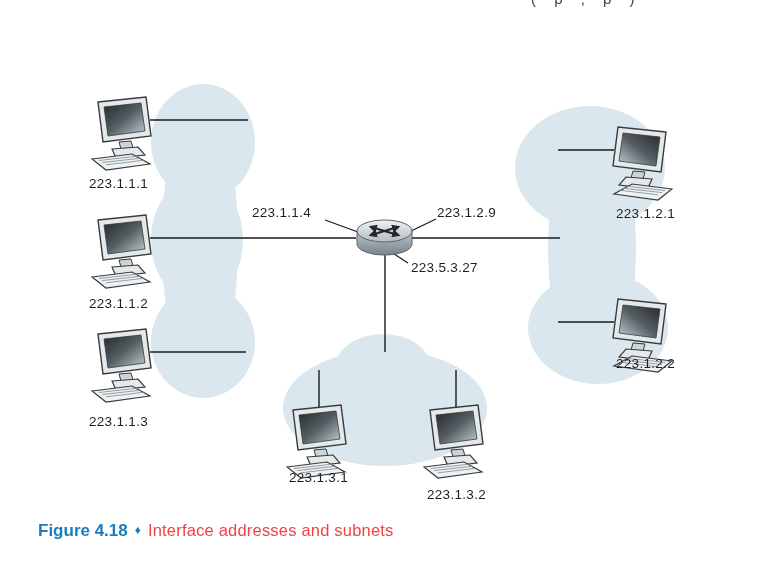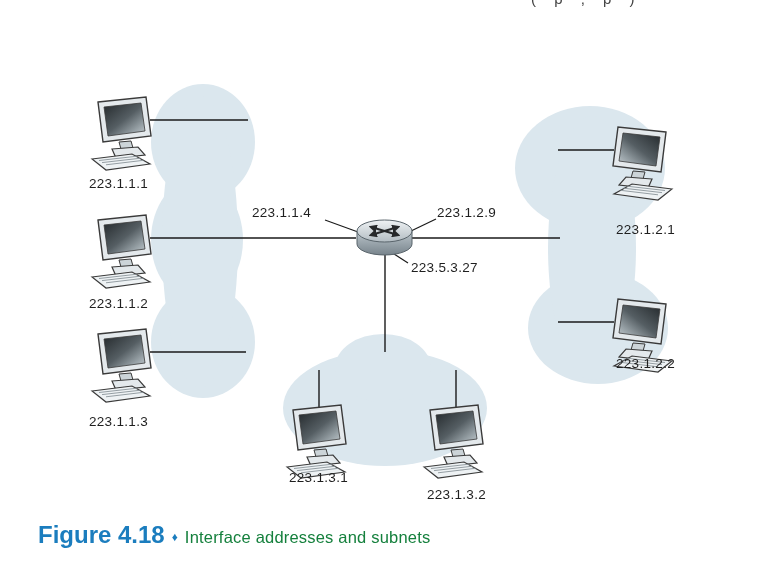--- a/index.html
+++ b/index.html
@@ -11,23 +11,23 @@
     position:absolute; font-size:13.5px; color:var(--text,#1f1f1f);
     letter-spacing:.3px; white-space:nowrap;
   }
   .addr.ra { }
   .crop {
     position:absolute; top:0; right:8px; width:240px; height:9px;
     overflow:hidden; color:#444; font-size:15px;
   }
   .crop span { display:block; margin-top:-10px; letter-spacing:7px; }
   .caption { position:absolute; left:38px; top:521px; white-space:nowrap; }
-  .figlabel { color:var(--caption-accent,#1b7dbe); font-weight:bold; font-size:24px; }
+  .figlabel { color:var(--caption-accent,#1b7dbe); font-weight:bold; font-size:17px; }
   .diamond  { color:var(--caption-accent,#1b7dbe); font-size:12px; margin:0 7px; vertical-align:2px; }
-  .figtitle { color:#15803d; font-size:16.5px; letter-spacing:.2px; }
+  .figtitle { color:#ef4444; font-size:16.5px; letter-spacing:.2px; }
 </style>
 </head>
 <body>
 
 <div class="stage">
 
   <div class="crop">
     <span>( p , p )</span>
   </div>
 
@@ -122,21 +122,21 @@
         <use href="#pc" x="283" y="404"></use>
       </g>
     <g>
         <use href="#pc" x="420" y="404"></use>
       </g>
   </svg>
 
   <div class="addr" style="left:89px;top:176px">223.1.1.1</div>
   <div class="addr" style="left:89px;top:296px">223.1.1.2</div>
   <div class="addr" style="left:89px;top:414px">223.1.1.3</div>
-  <div class="addr" style="left:616px;top:222px">223.1.2.1</div>
+  <div class="addr" style="left:616px;top:206px">223.1.2.1</div>
   <div class="addr" style="left:616px;top:356px">223.1.2.2</div>
   <div class="addr" style="left:289px;top:470px">223.1.3.1</div>
   <div class="addr" style="left:427px;top:487px">223.1.3.2</div>
 
   <div class="addr ra" style="left:252px;top:205px;width:70px">223.1.1.4</div>
   <div class="addr" style="left:437px;top:205px">223.1.2.9</div>
   <div class="addr" style="left:411px;top:260px">223.5.3.27</div>
 
   <div class="caption">
     <span class="figlabel">Figure 4.18</span><span class="diamond">♦</span><span class="figtitle">Interface addresses and subnets</span>

